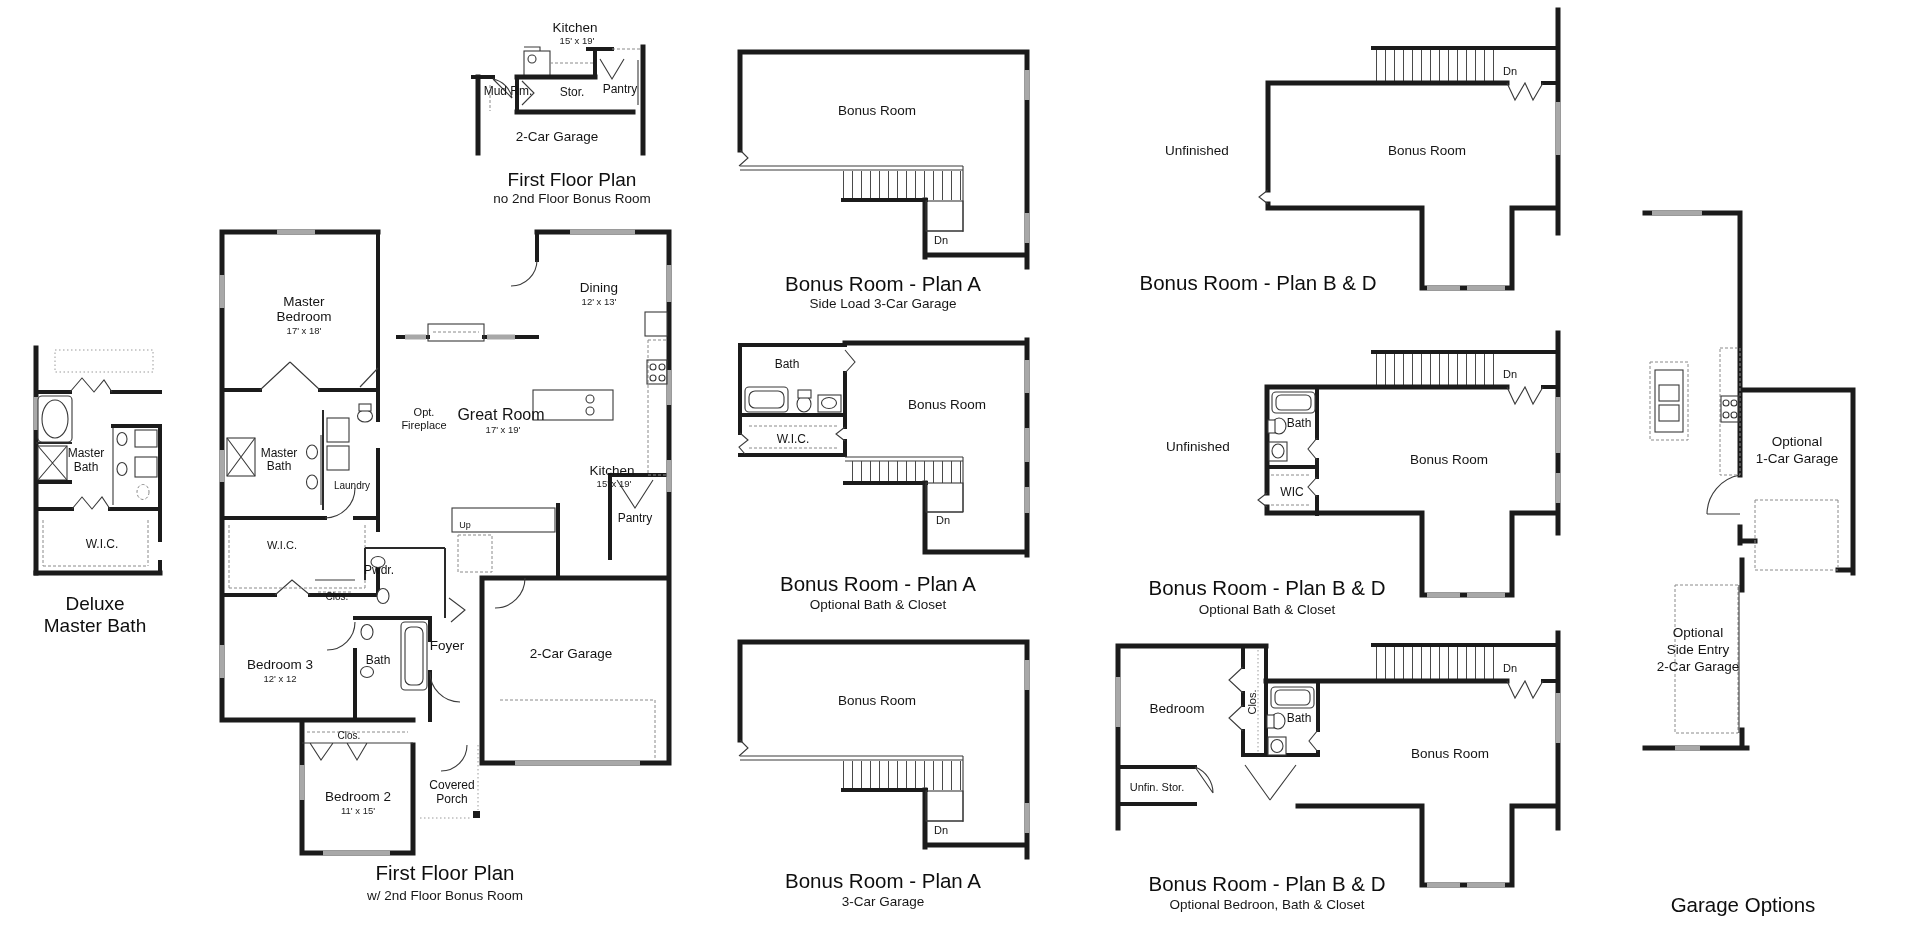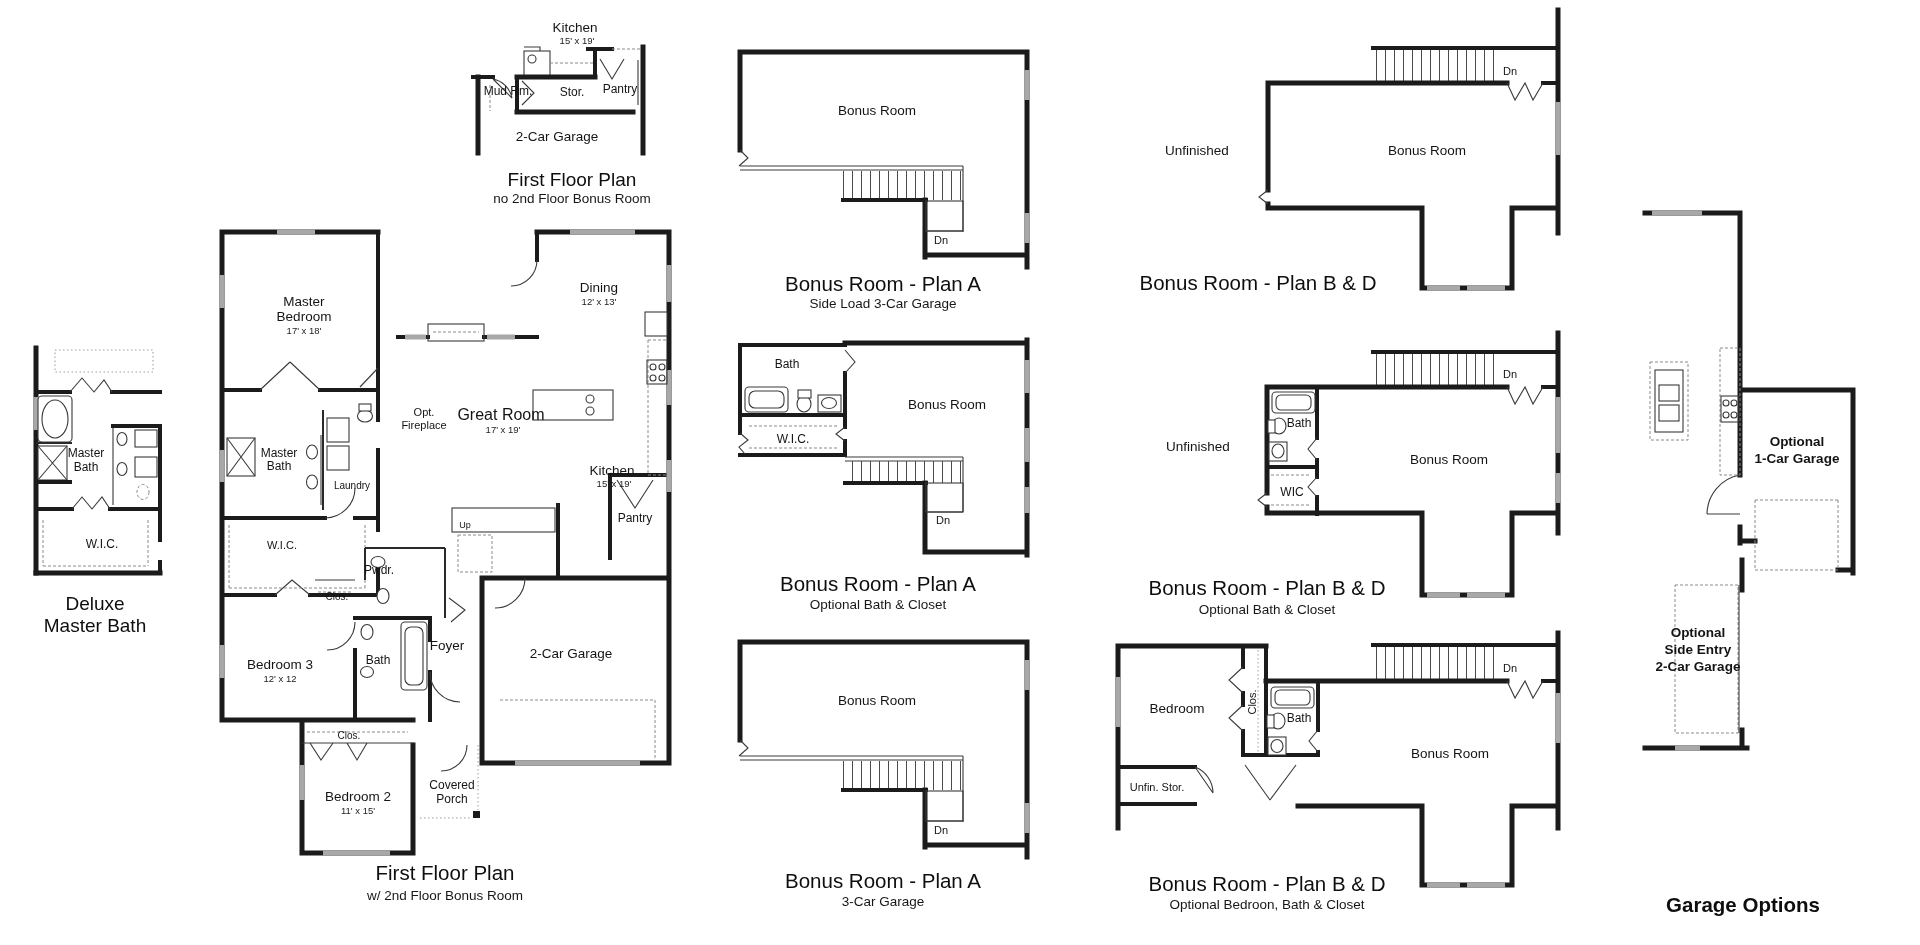--- a/index.html
+++ b/index.html
@@ -393,21 +393,21 @@
       <text class="rs" x="138" y="75" transform="rotate(-90 138 72)">Clos.</text>
       <text class="r12" x="184" y="92">Bath</text>
       <text class="rs" x="42" y="161">Unfin. Stor.</text>
       <text class="rm" x="335" y="128">Bonus Room</text>
       <text class="dn" x="395" y="42">Dn</text>
       <text class="cap" x="152" y="261">Bonus Room - Plan B &amp; D</text>
       <text class="sub" x="152" y="279">Optional Bedroon, Bath &amp; Closet</text>
     </svg>
   </div>
 
-  <div class="panel" style="left:1645px;top:170px;width:270px;height:775px;font-weight:bold;">
+  <div class="panel" style="left:1645px;top:170px;width:270px;height:775px;">
     <svg width="270" height="775" viewBox="0 0 270 775">
       <path class="w5" d="M0,43 H95 M95,43 V305 M95,357 V373 M95,371 H110 M97,220 H208 M208,220 V403 M193,400 H208 M97,390 V420 M0,578 H102 M97,560 V578"></path>
       <path class="win" d="M7,43 H57 M30,578 H55"></path>
       <path class="dash" d="M110,330 V400 M110,400 H193 M193,330 V400 M110,330 H193"></path>
       <path class="t" d="M95,305 A40,40 0 0 0 62,344 M62,344 L95,344"></path>
       <g>
         <path class="dash" d="M5,192 H43 V270 H5 Z"></path>
         <rect class="t" x="10" y="200" width="28" height="62"></rect>
         <rect class="fx" x="14" y="215" width="20" height="16"></rect>
         <rect class="fx" x="14" y="235" width="20" height="16"></rect>

